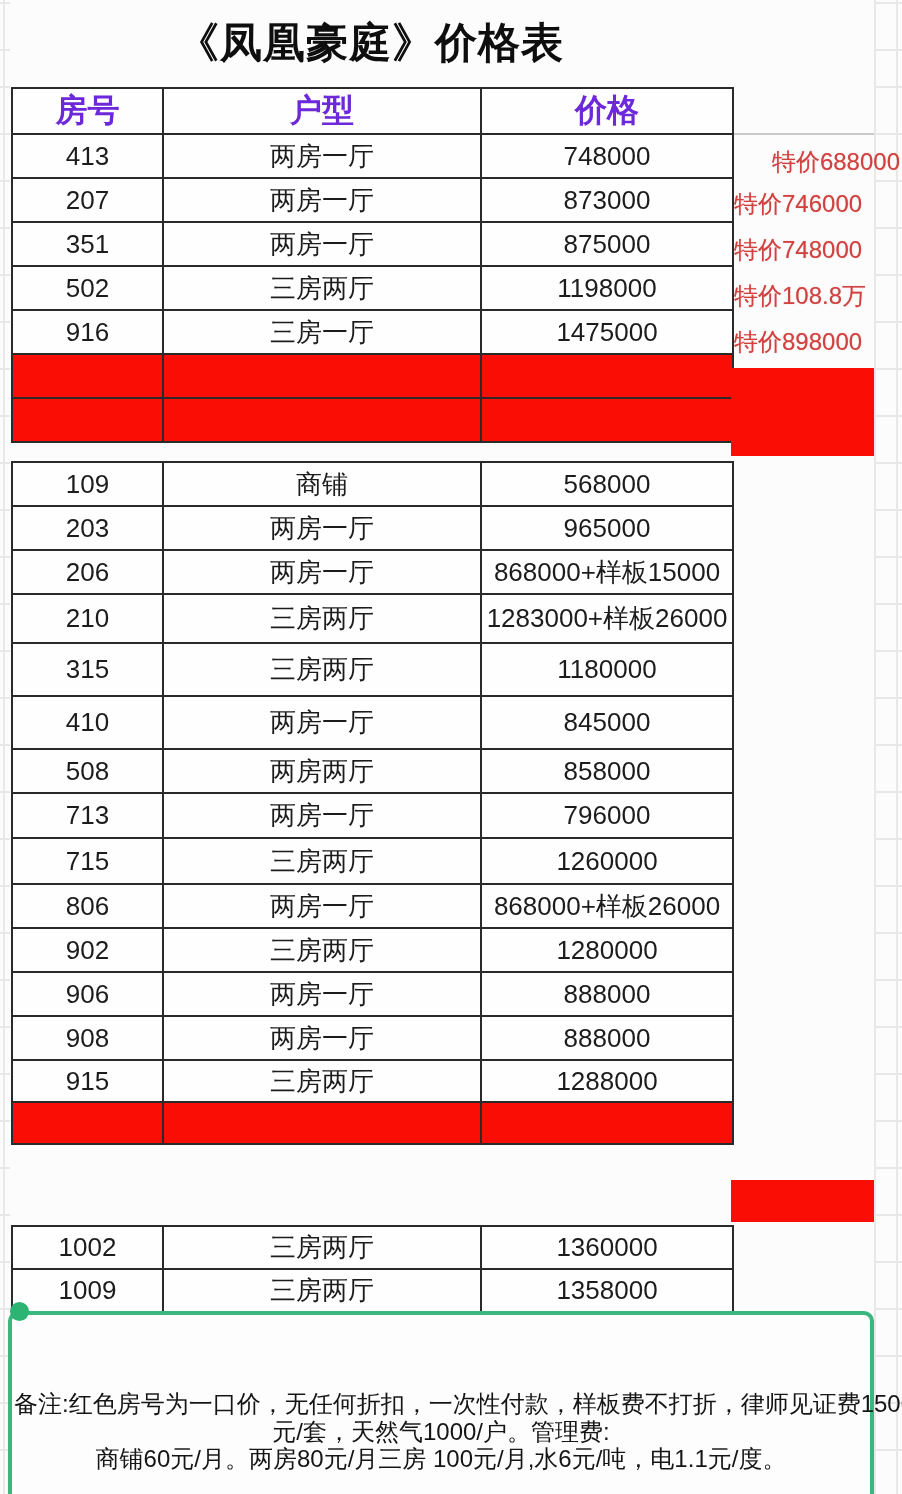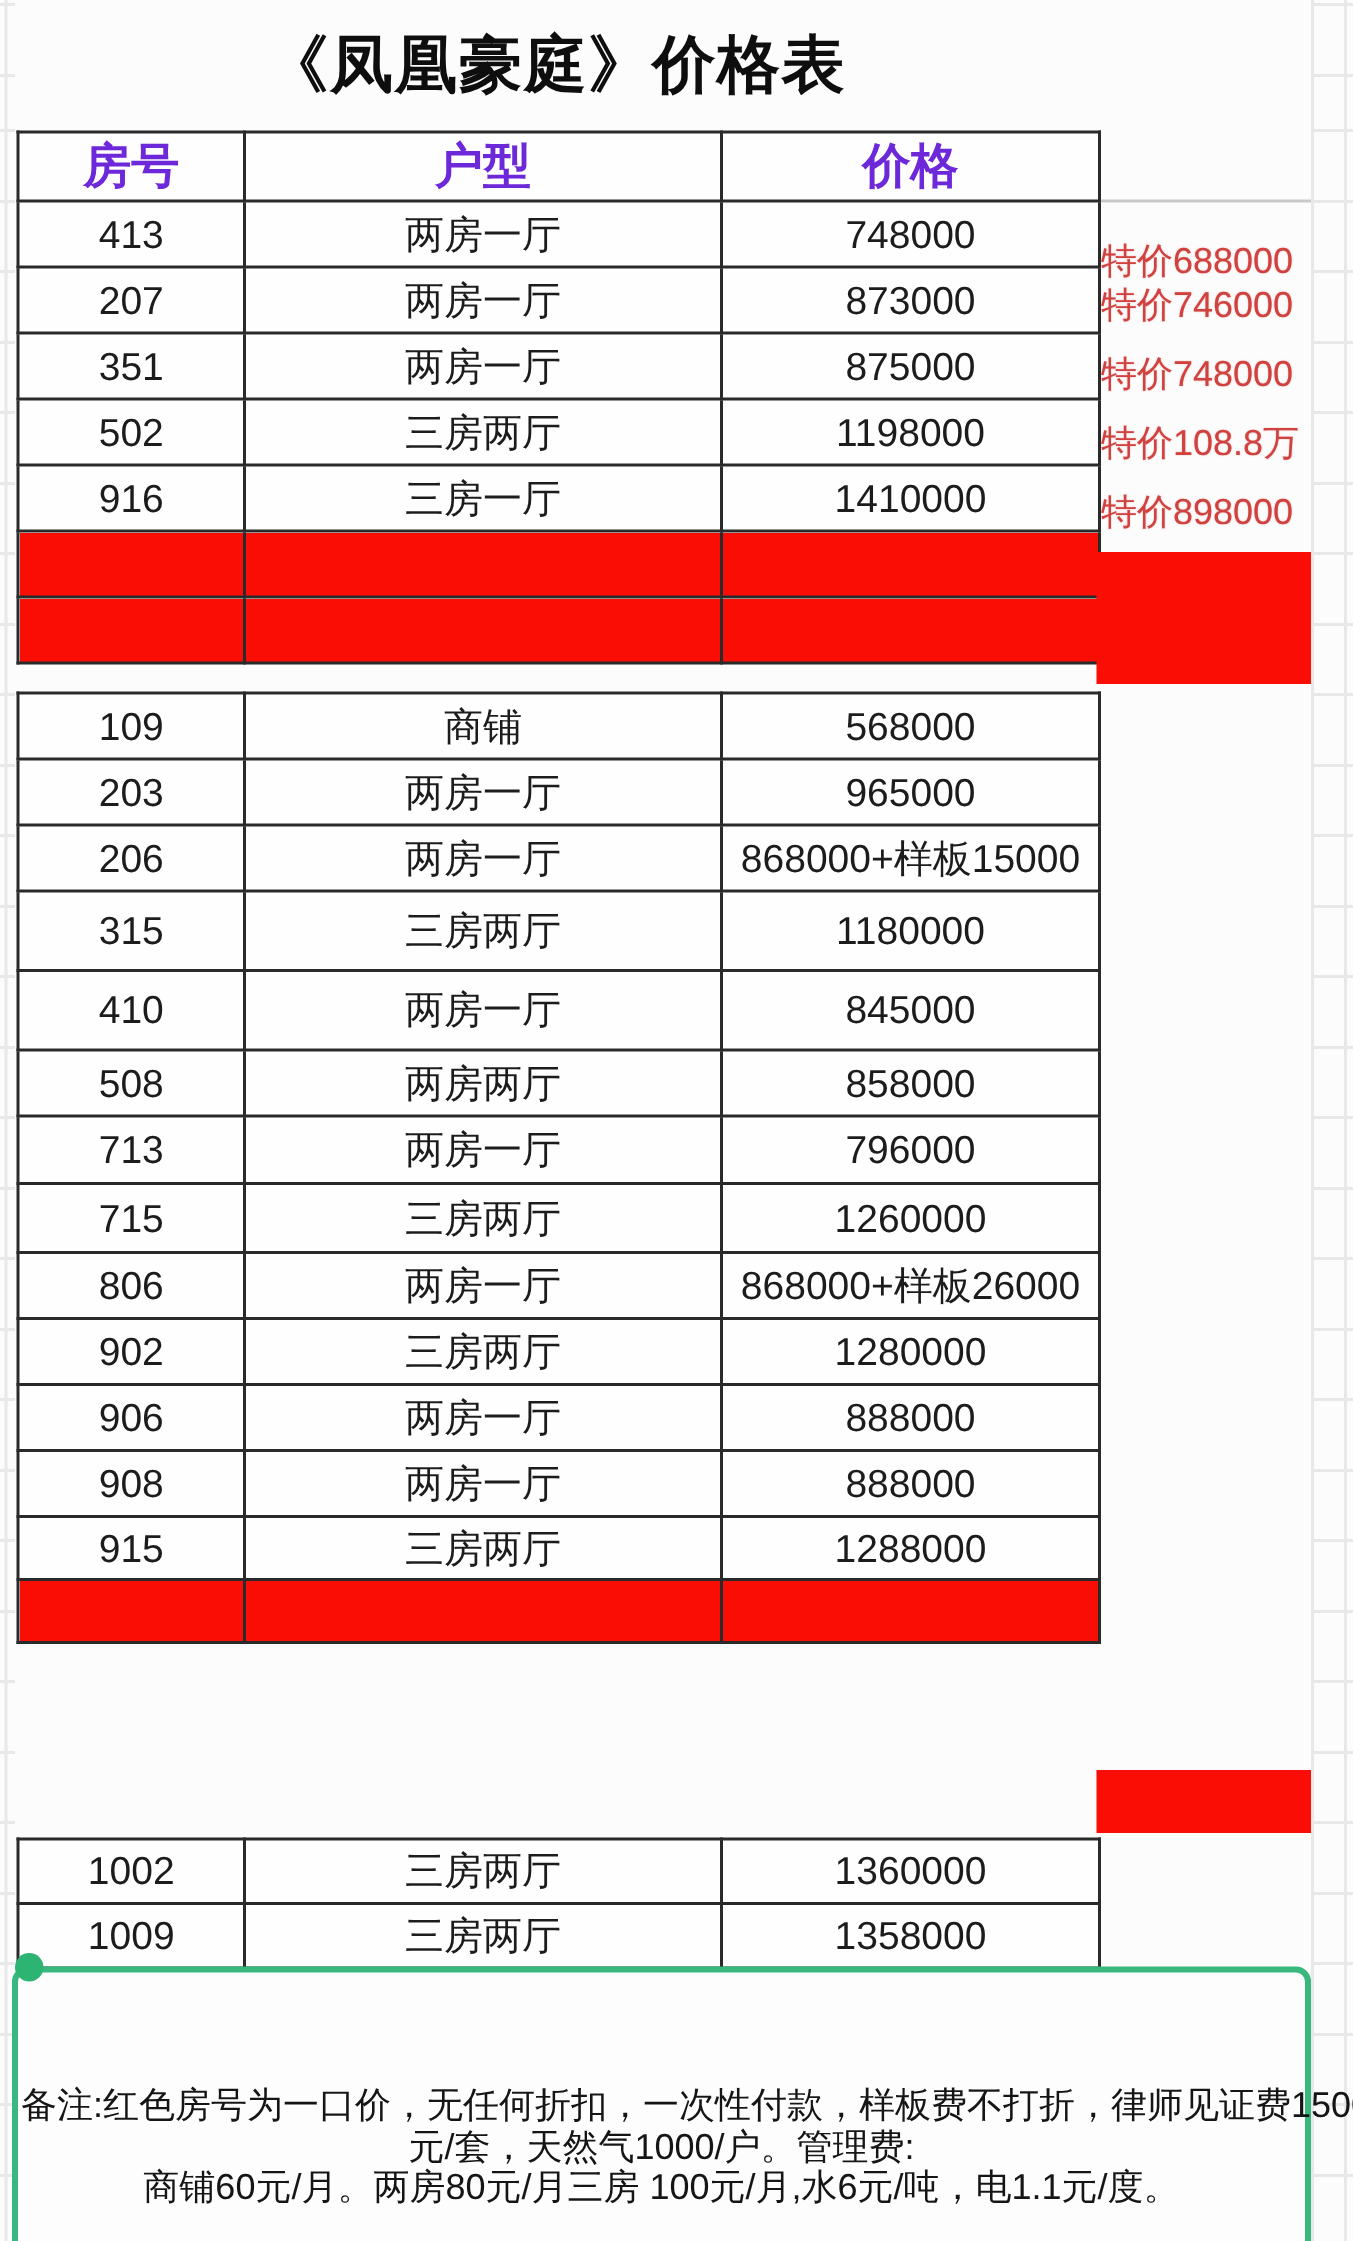--- a/index.html
+++ b/index.html
@@ -67,21 +67,21 @@
   .red-overlay { position:absolute; left:731px; width:143px; background:#f90d04; z-index:1; }
   #redOverlayTop    { top:368px;  height:88px; }
   #redOverlayBottom { top:1180px; height:42px; }
 
   .special-label {
     position:absolute; left:734px; width:166px; height:28px;
     font-size:24px; line-height:28px; font-weight:400;
     color:#d04240; text-shadow:0 0 1px rgba(220,80,78,.55);
     white-space:nowrap; z-index:1; text-align:left;
   }
-  #sp0 { top:161px; } #sp1 { top:190px; } #sp2 { top:236px; }
+  #sp0 { top:148px;text-align:right; } #sp1 { top:190px; } #sp2 { top:236px; }
   #sp3 { top:282px; } #sp4 { top:328px; }
 
   
   .note-box {
     position:absolute; left:8px; top:1311px; width:866px; height:230px;
     box-sizing:border-box; border:4px solid #3ab77d; border-radius:10px;
     background:#fdfdfd; z-index:2;
   }
   .note-handle {
     position:absolute; left:10px; top:1302px; width:19px; height:19px;
@@ -136,21 +136,21 @@
       <td>875000</td>
     </tr>
     <tr class="h46">
       <td>502</td>
       <td>三房两厅</td>
       <td>1198000</td>
     </tr>
     <tr class="h46">
       <td>916</td>
       <td>三房一厅</td>
-      <td>1410000</td>
+      <td>1475000</td>
     </tr>
     <tr class="h46">
       <td class="redfill"></td>
       <td class="redfill"></td>
       <td class="redfill"></td>
     </tr>
     <tr class="h46">
       <td class="redfill"></td>
       <td class="redfill"></td>
       <td class="redfill"></td>
@@ -173,20 +173,25 @@
     <tr class="h46">
       <td>203</td>
       <td>两房一厅</td>
       <td>965000</td>
     </tr>
     <tr class="h46">
       <td>206</td>
       <td>两房一厅</td>
       <td>868000+样板15000</td>
     </tr>
+    <tr class="h51">
+      <td>210</td>
+      <td>三房两厅</td>
+      <td>1283000+样板26000</td>
+    </tr>
     <tr class="h55">
       <td>315</td>
       <td>三房两厅</td>
       <td>1180000</td>
     </tr>
     <tr class="h55">
       <td>410</td>
       <td>两房一厅</td>
       <td>845000</td>
     </tr>

